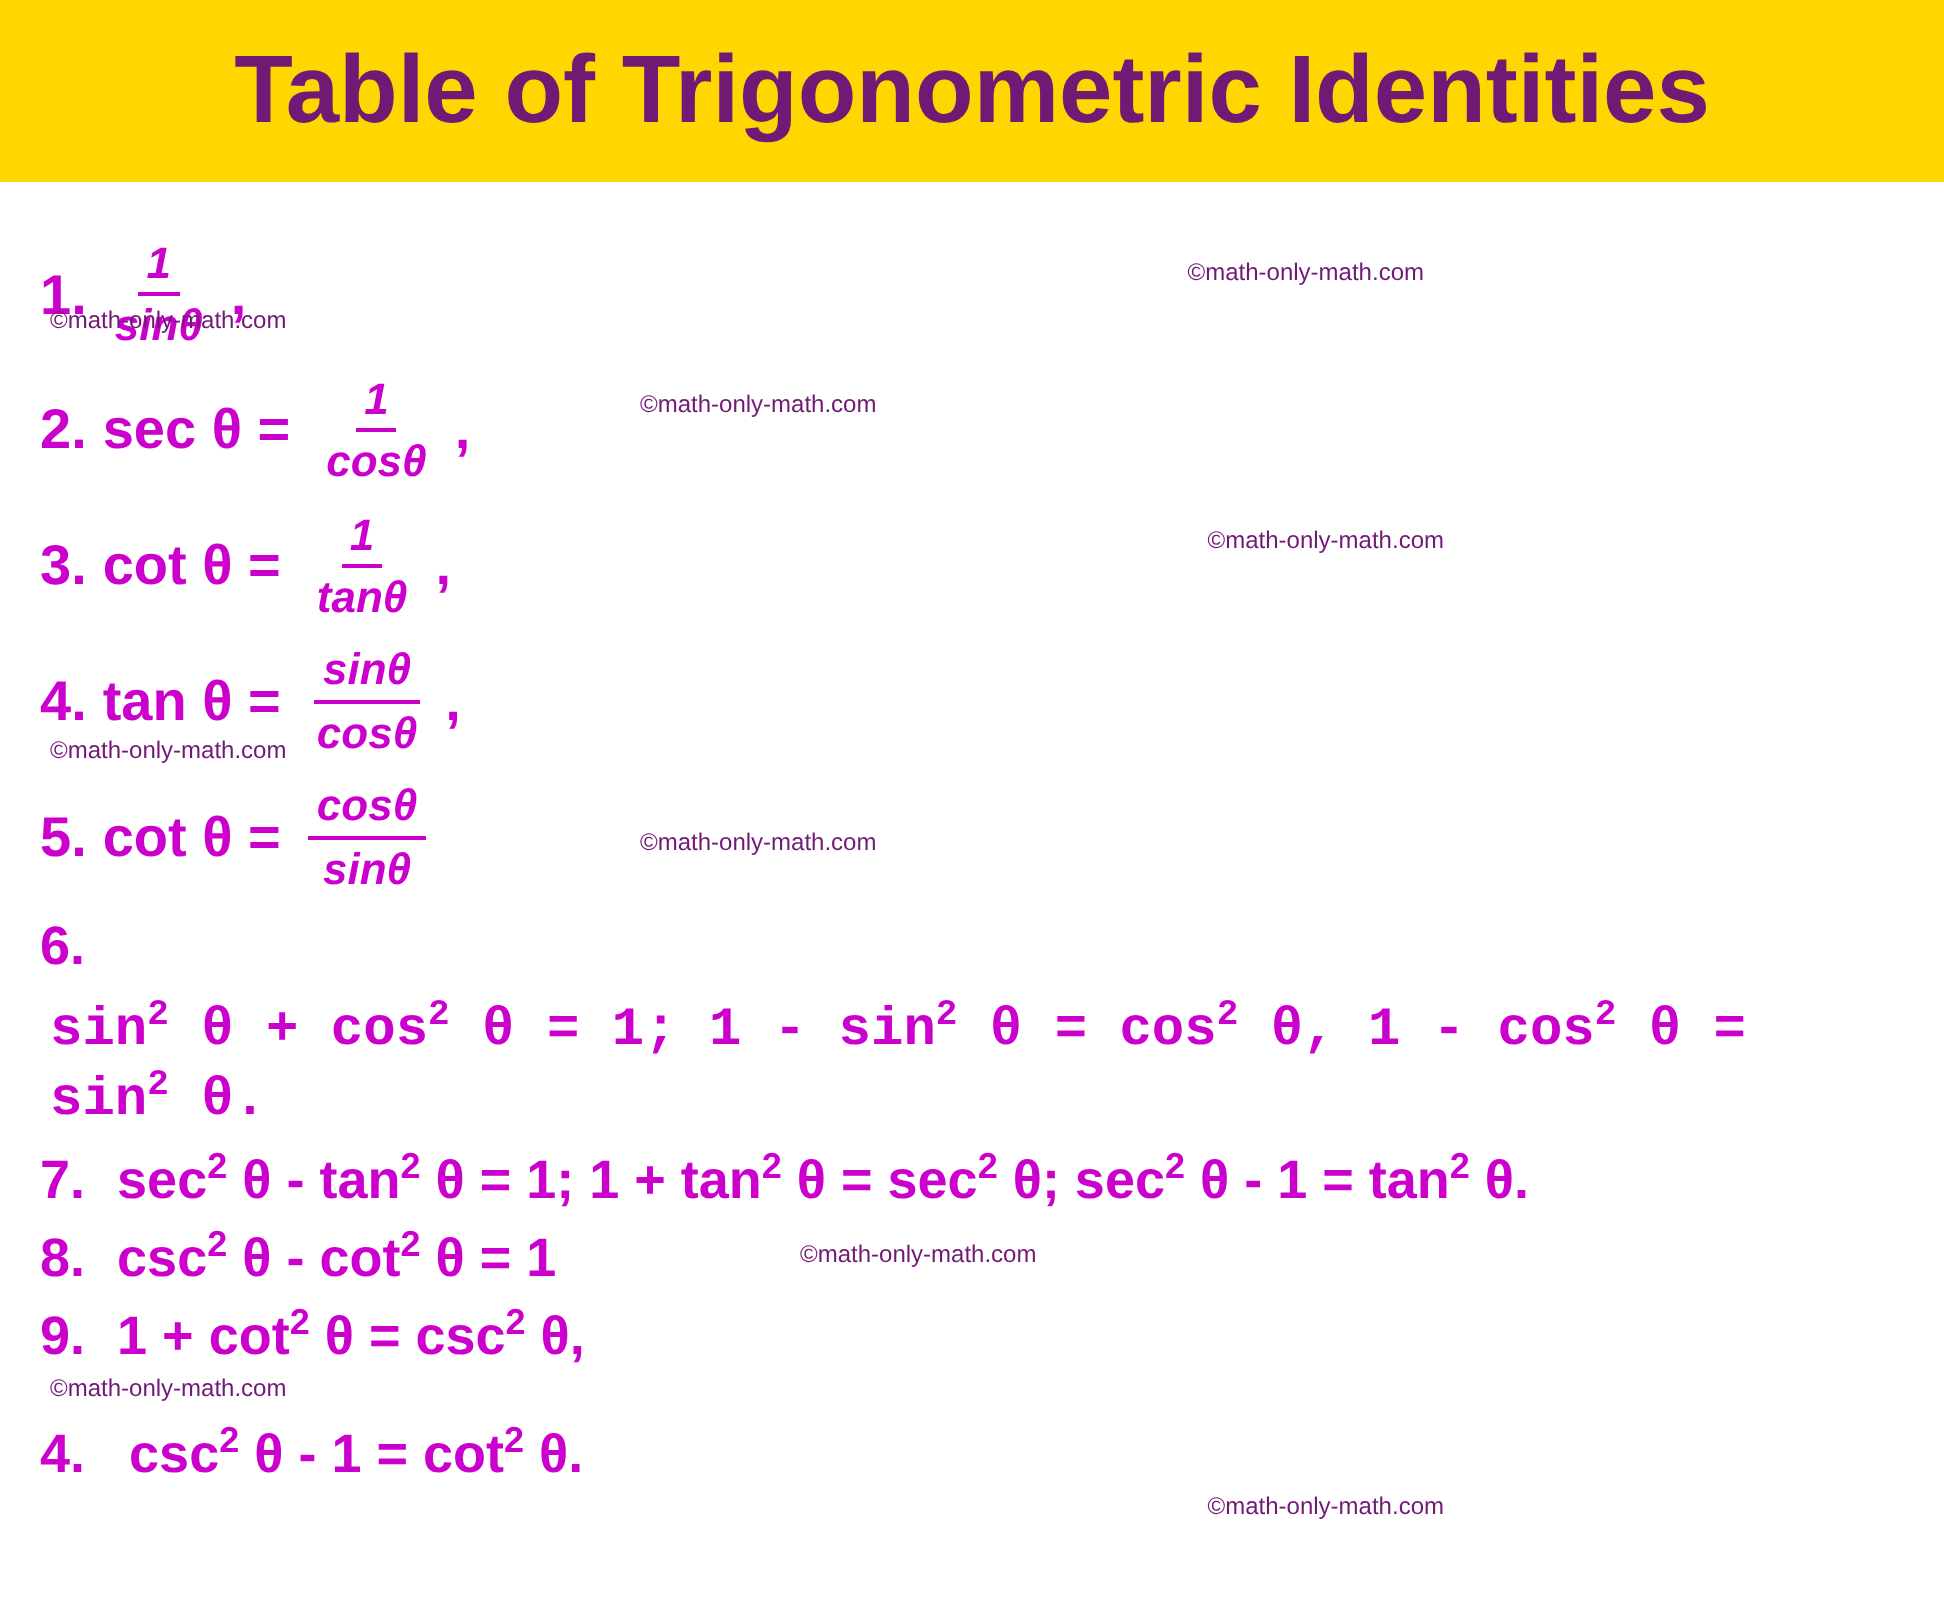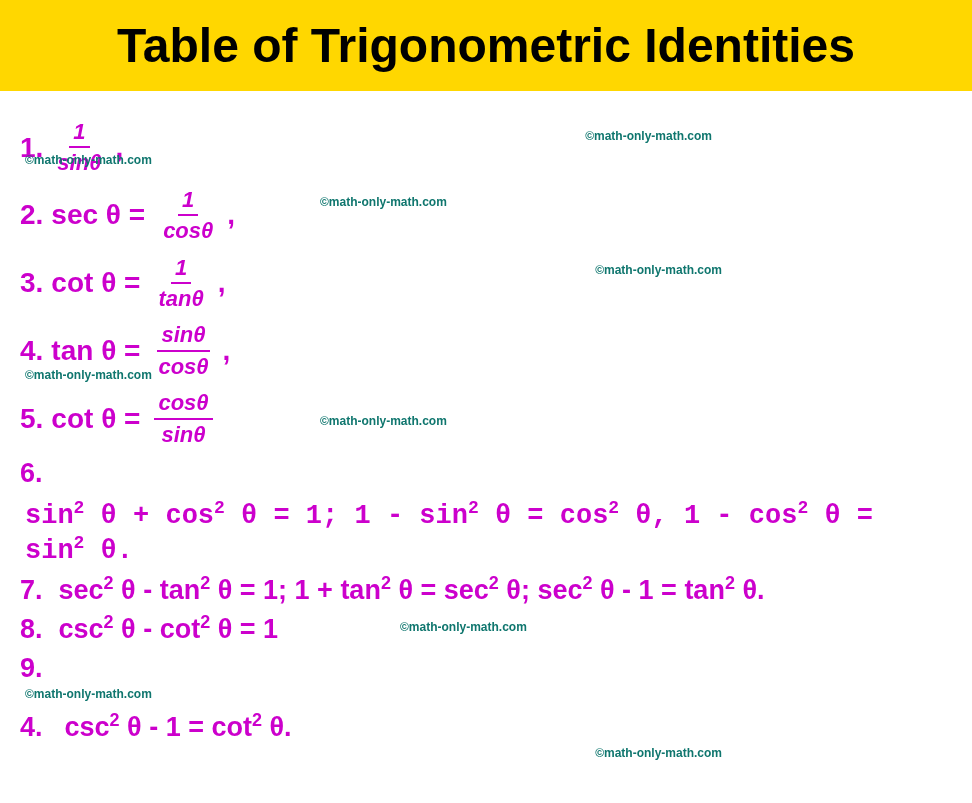--- a/index.html
+++ b/index.html
@@ -12,21 +12,21 @@
       overflow: hidden;
     }
 
     .header {
       background: #FFD700;
       text-align: center;
       padding: 18px 10px;
     }
 
     .header-title {
-      color: #000000;
+      color: #701a75;
       font-size: 48px;
       font-weight: bold;
       font-family: Arial, sans-serif;
     }
 
     .content {
       padding: 18px 30px 10px 20px;
       position: relative;
     }
 
@@ -62,23 +62,23 @@
     }
 
     .fraction .denominator {
       font-style: italic;
       font-size: 22px;
       padding: 2px 4px 0 4px;
       line-height: 1.2;
     }
 
     .copyright {
-      color: #0f766e;
+      color: #701a75;
       font-size: 13px;
-      font-weight: bold;
+      font-weight: normal;
       position: absolute;
     }
 
     .sup {
       font-size: 18px;
       vertical-align: super;
       line-height: 0;
     }
 
     .italic {
@@ -183,20 +183,23 @@
       <span style="margin-left:8px;">
         csc<sup class="sup">2</sup> θ - cot<sup class="sup">2</sup> θ = 1
       </span>
     </div>
     <span class="copyright" style="top:8px; left:380px; font-size:12px;">©math-only-math.com</span>
   </div>
 
   <div class="identity-row" style="margin-bottom:4px; position:relative;">
     <div class="formula" style="font-size:27px;">
       <span>9.</span>
+      <span style="margin-left:8px;">
+        1 + cot<sup class="sup">2</sup> θ = csc<sup class="sup">2</sup> θ,
+      </span>
     </div>
     <span class="copyright" style="top:36px; left:5px; font-size:12px;">©math-only-math.com</span>
   </div>
 
   <div class="identity-row" style="position:relative; margin-top:24px;">
     <div class="formula" style="font-size:27px;">
       <span>4.</span>
       <span style="margin-left:14px;">
         csc<sup class="sup">2</sup> θ - 1 = cot<sup class="sup">2</sup> θ.
       </span>

